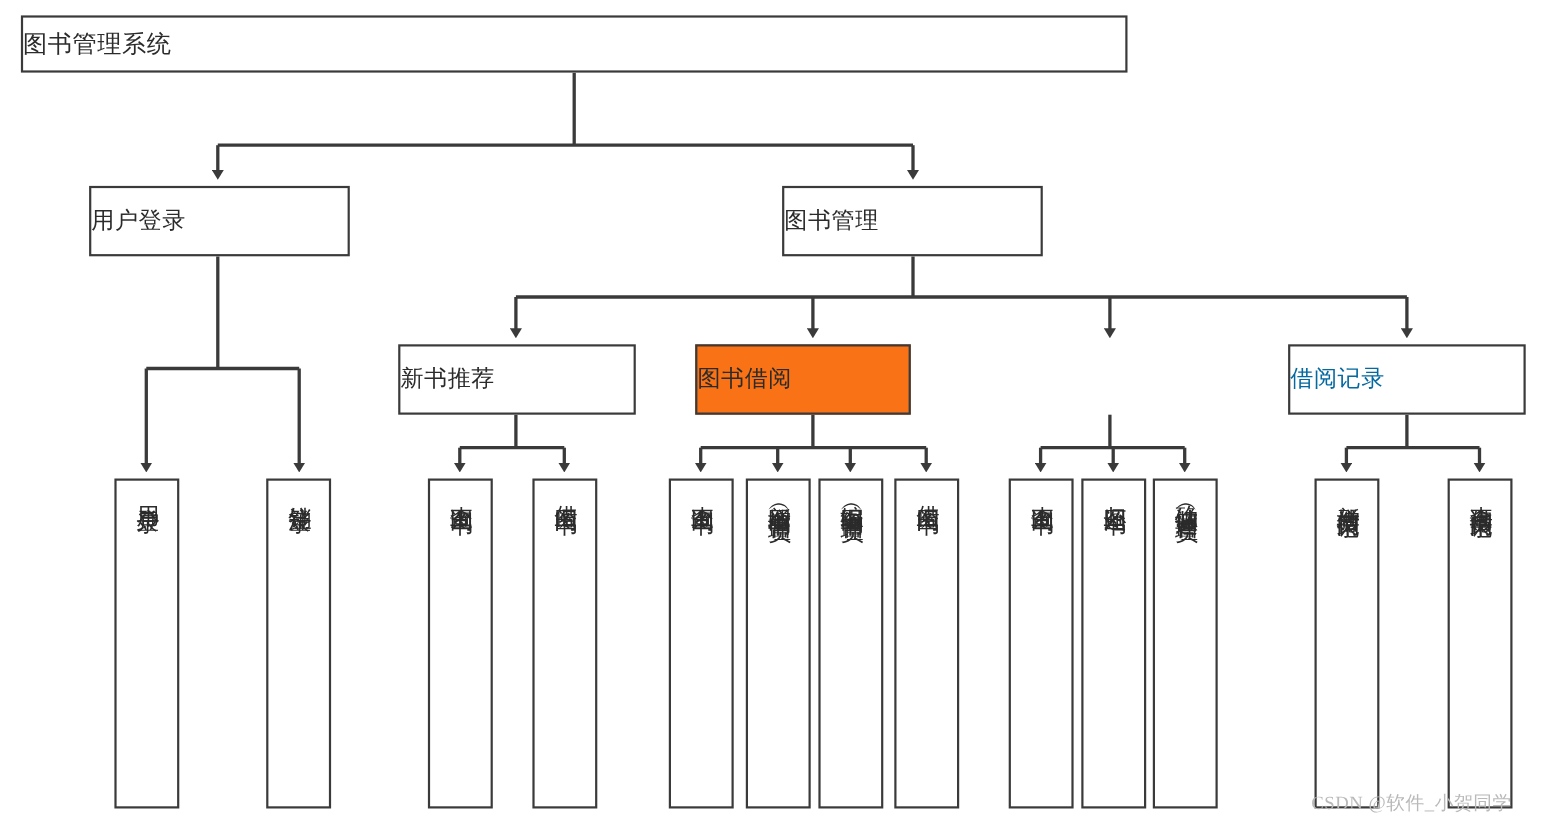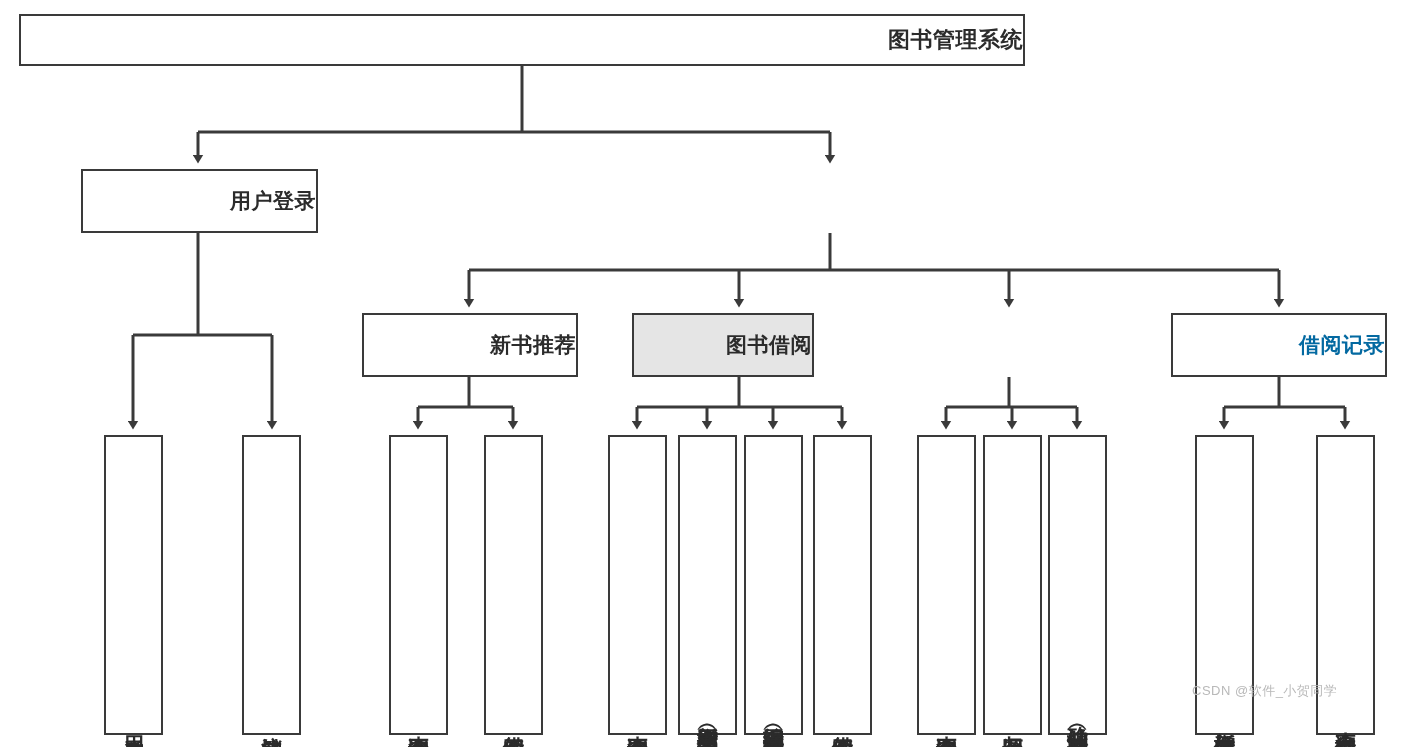--- a/index.html
+++ b/index.html
@@ -26,23 +26,22 @@
     height: 747px;
   }
   
   .node {
     position: absolute;
     box-sizing: border-box;
     border: 2px solid #d946ef;
     background: #ffffff;
     display: flex;
     align-items: center;
-    justify-content: flex-end;
+    justify-content: flex-start;
     color: #2b2b2b;
-    font-weight: bold;
   }
   .node.horizontal {
     font-size: 21px;
     letter-spacing: 0.5px;
     line-height: 1.2;
   }
   .node.vertical {
     writing-mode: vertical-rl;
     text-orientation: upright;
     font-size: 21px;
@@ -57,26 +56,27 @@
     display: block;
   }
   
   .node.root {
     font-size: 22px;
   }
   
   #watermark {
     position: absolute;
     left: 1192px;
-    top: 682px;
-    font-size: 13px;
+    top: 718px;
+    font-size: 17px;
     color: #b9b9b9;
     white-space: nowrap;
     letter-spacing: 0.5px;
     pointer-events: none;
+    font-family: Liberation Serif, serif;
   }
 </style>
 </head>
 <body>
 
 <div id="diagram-root">
 
   <svg id="diagram-svg" viewBox="0 0 1405 747" xmlns="http://www.w3.org/2000/svg">
     <defs>
       <marker id="arrowhead" markerWidth="9" markerHeight="11" refX="1.5" refY="5.5" orient="auto" markerUnits="userSpaceOnUse">
@@ -128,26 +128,29 @@
   </svg>
 
   <div class="node horizontal root" style="left: 19px; top: 14px; width: 1006px; height: 52px; border-color: rgb(58, 58, 58); color: rgb(43, 43, 43); background: rgb(255, 255, 255);">
     <span>图书管理系统</span>
   </div>
 
   <div class="node horizontal" style="left: 81px; top: 169px; width: 237px; height: 64px; border-color: rgb(58, 58, 58); color: rgb(43, 43, 43); background: rgb(255, 255, 255);">
     <span>用户登录</span>
   </div>
 
+  <div class="node horizontal" style="left: 711px; top: 169px; width: 237px; height: 64px; border-color: rgb(58, 58, 58); color: rgb(43, 43, 43); background: rgb(255, 255, 255);">
+    <span>图书管理</span>
+  </div>
 
   <div class="node horizontal" style="left: 362px; top: 313px; width: 216px; height: 64px; border-color: rgb(58, 58, 58); color: rgb(43, 43, 43); background: rgb(255, 255, 255);">
     <span>新书推荐</span>
   </div>
 
-  <div class="node horizontal" style="left: 632px; top: 313px; width: 182px; height: 64px; border-color: rgb(58, 58, 58); color: rgb(43, 43, 43); background: #e5e5e5;">
+  <div class="node horizontal" style="left: 632px; top: 313px; width: 196px; height: 64px; border-color: rgb(58, 58, 58); color: rgb(43, 43, 43); background: #f97316;">
     <span>图书借阅</span>
   </div>
 
 
   <div class="node horizontal" style="left: 1171px; top: 313px; width: 216px; height: 64px; border-color: rgb(58, 58, 58); color: #0369a1; background: rgb(255, 255, 255);">
     <span>借阅记录</span>
   </div>
 
   <div class="node vertical" style="left: 104px; top: 435px; width: 59px; height: 300px; border-color: rgb(58, 58, 58); color: rgb(43, 43, 43); background: rgb(255, 255, 255);">
     <span class="vtext">用户登录</span>

